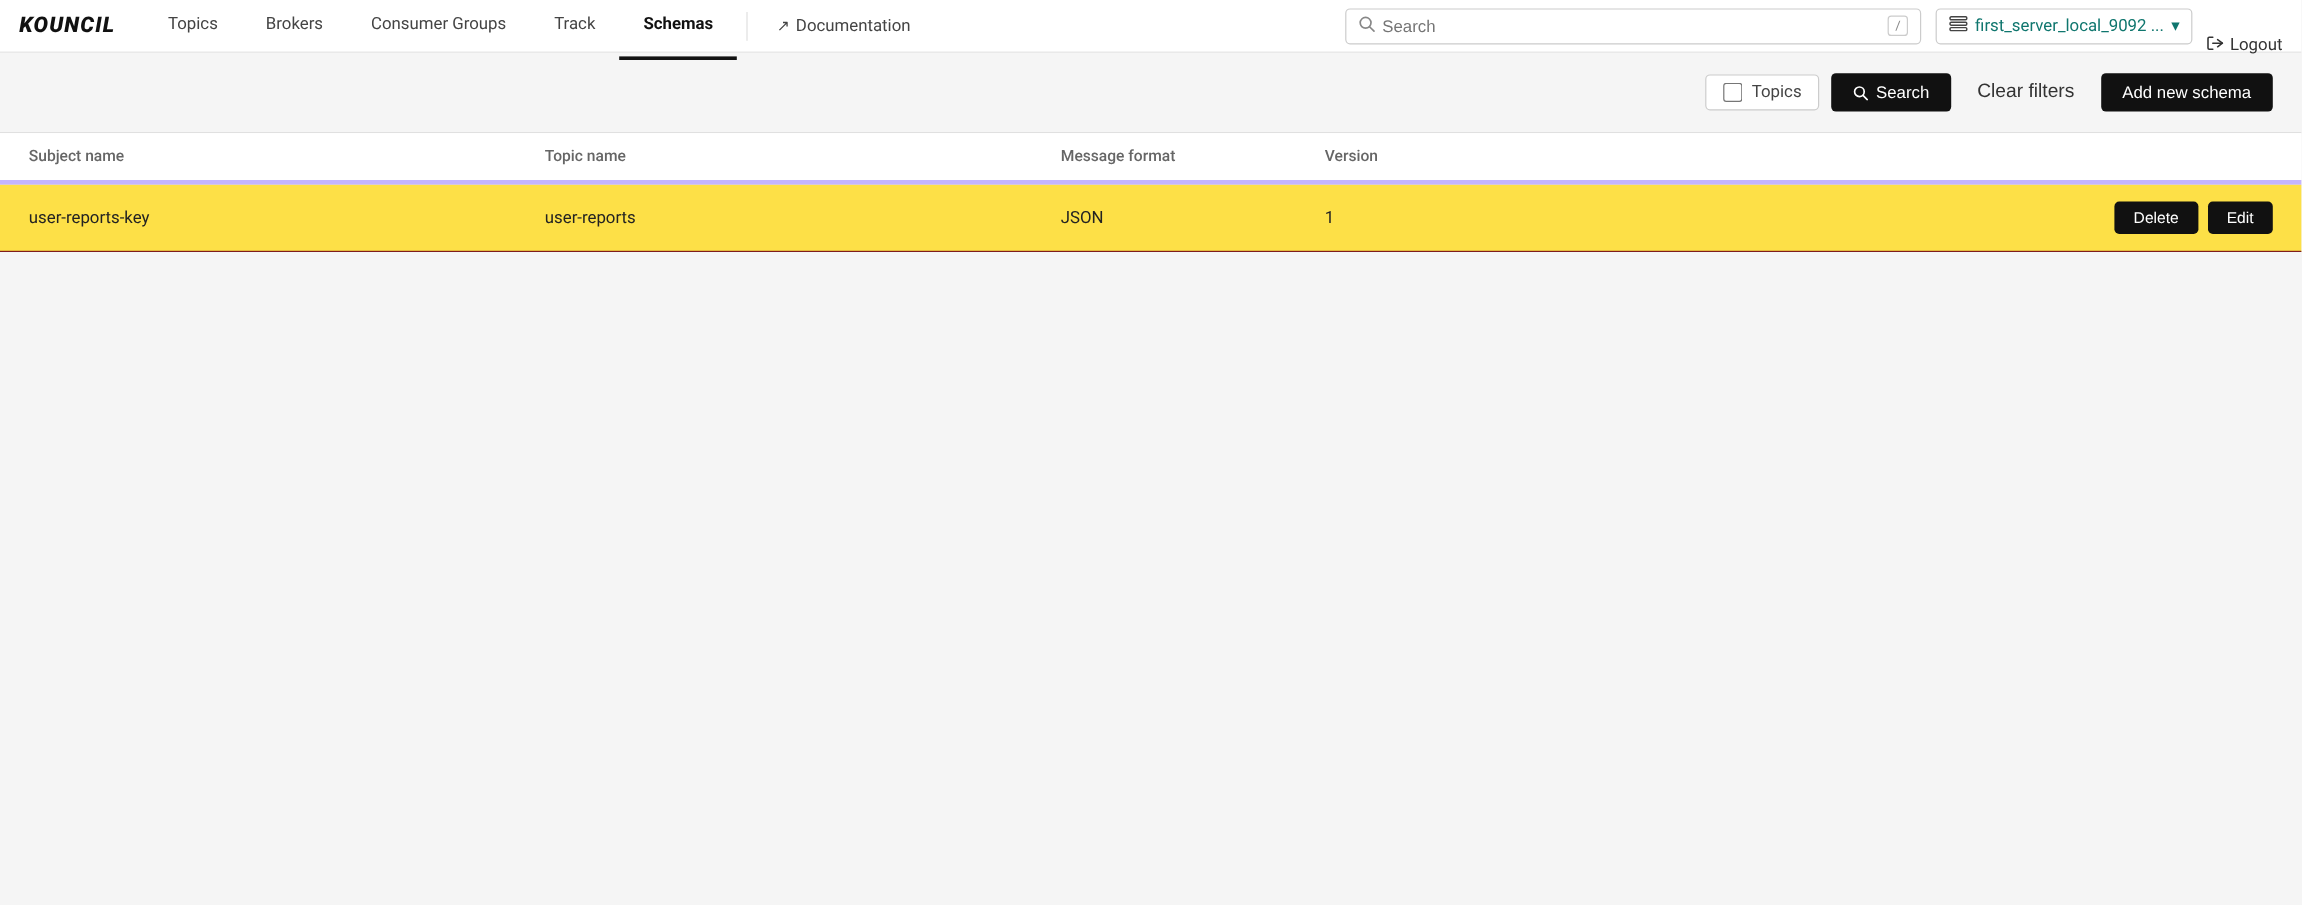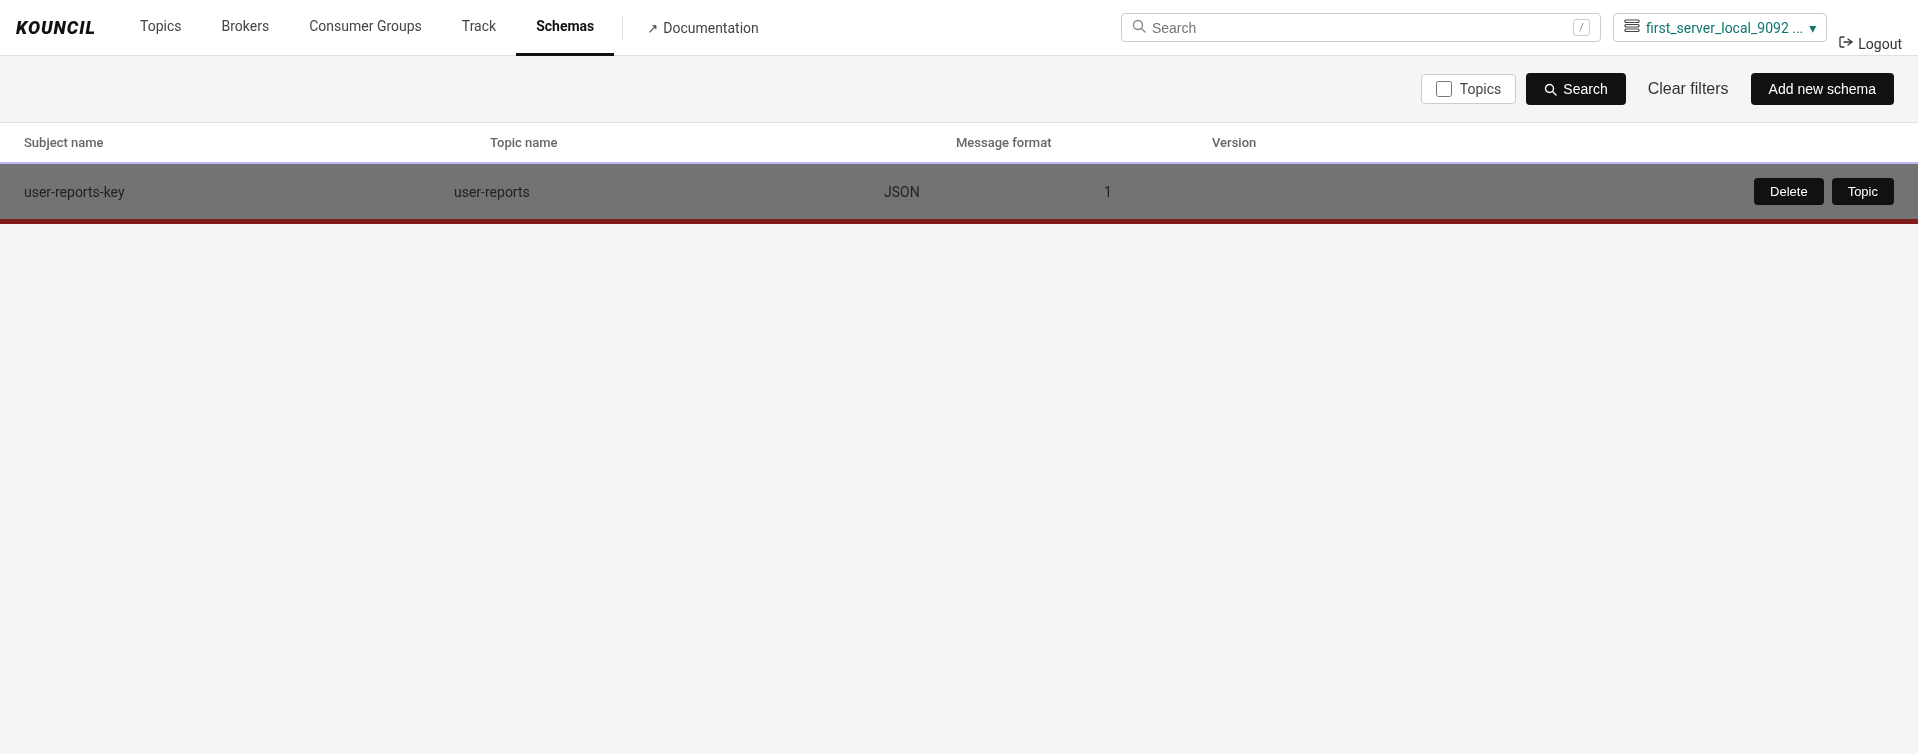--- a/index.html
+++ b/index.html
@@ -9,21 +9,21 @@
       background: #f5f5f5;
       color: #222;
     }
 
     
     .navbar {
       display: flex;
       align-items: center;
       background: #fff;
       border-bottom: 1px solid #e0e0e0;
-      height: 56px;
+      height: 44px;
       padding: 0 16px;
       gap: 0;
     }
     .navbar-logo {
       font-weight: 900;
       font-size: 18px;
       letter-spacing: 1px;
       color: #111;
       margin-right: 24px;
       text-transform: uppercase;
@@ -183,36 +183,35 @@
     
     .table-container {
       background: #fff;
       margin: 0;
       border-top: 1px solid #e0e0e0;
     }
     .table-header {
       display: grid;
       grid-template-columns: 430px 430px 220px 220px 1fr;
       padding: 12px 24px;
-      border-bottom: 2px solid #c4b5fd;
-      background: #fff;
-      gap: 36px;
+      border-bottom: 4px solid #c4b5fd;
+      background: #fff;
     }
     .table-header-cell {
       font-size: 13px;
       color: #666;
       font-weight: 500;
     }
     .table-row {
       display: grid;
       grid-template-columns: 430px 430px 220px 220px 1fr;
       padding: 14px 24px;
-      border-bottom: 5px solid #7f1d1d;
-      align-items: center;
-      background: #737373;
+      border-bottom: 1px solid #7f1d1d;
+      align-items: center;
+      background: #fde047;
     }
     .table-cell {
       font-size: 14px;
       color: #222;
     }
     .table-cell.link {
       color: #222;
       cursor: pointer;
       text-decoration: none;
     }
@@ -339,17 +338,17 @@
   </div>
 
   <div id="table-rows">
       <div class="table-row">
       <div class="table-cell link">user-reports-key</div>
       <div class="table-cell link">user-reports</div>
       <div class="table-cell">JSON</div>
       <div class="table-cell">1</div>
       <div class="row-actions">
         <button class="btn-delete">Delete</button>
-        <button class="btn-edit">Topic</button>
+        <button class="btn-edit">Edit</button>
       </div>
     </div>
     </div>
 </div>
 
 </body></html>

